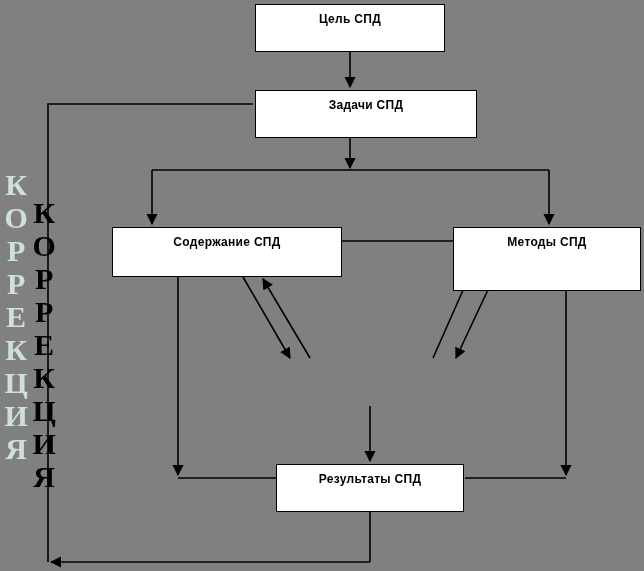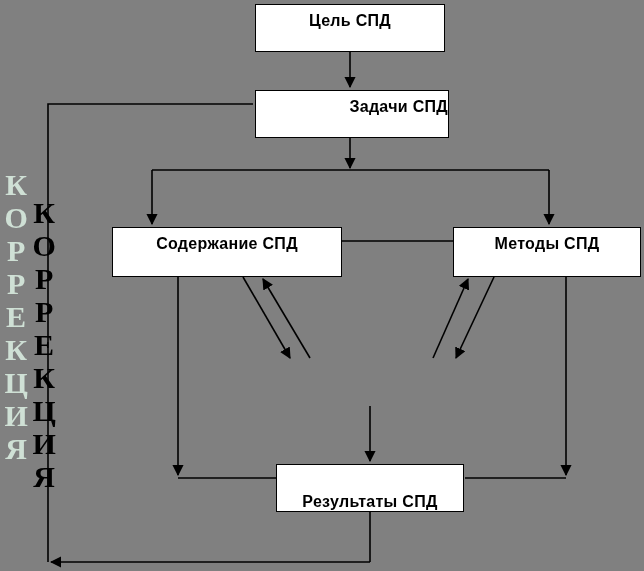--- a/index.html
+++ b/index.html
@@ -27,21 +27,21 @@
     background: #ffffff;
     border: 1px solid #000000;
     box-sizing: border-box;
     display: flex;
     align-items: flex-start;
     justify-content: center;
   }
   .node-label {
     font-family: "Liberation Sans", sans-serif;
     font-weight: bold;
-    font-size: 16px;
+    font-size: 12px;
     color: #000000;
     letter-spacing: 0.3px;
     margin-top: 7px;
     white-space: nowrap;
   }
   .vtext {
     position: absolute;
     font-family: "Liberation Serif", serif;
     font-weight: bold;
     font-size: 30px;
@@ -105,34 +105,34 @@
       <path d="M 370 562 L 51 562" marker-end="url(#arrow)"></path>
       <path d="M 48 562 L 48 104 L 253 104"></path>
 
     </g>
   </svg>
 
   <div class="node-box" style="left:255px; top:4px; width:190px; height:48px;">
     <span class="node-label">Цель СПД</span>
   </div>
 
-  <div class="node-box" style="left:255px; top:90px; width:194px; height:48px;justify-content:flex-end;">
+  <div class="node-box" style="left:255px; top:90px; width:222px; height:48px;">
     <span class="node-label">Задачи СПД</span>
   </div>
 
   <div class="node-box" style="left:112px; top:227px; width:230px; height:50px;">
     <span class="node-label">Содержание СПД</span>
   </div>
 
-  <div class="node-box" style="left:453px; top:227px; width:188px; height:50px;">
+  <div class="node-box" style="left:453px; top:227px; width:188px; height:64px;">
     <span class="node-label">Методы СПД</span>
   </div>
 
 
-  <div class="node-box" style="left:276px; top:464px; width:188px; height:48px;align-items:flex-end;">
+  <div class="node-box" style="left:276px; top:464px; width:188px; height:48px;">
     <span class="node-label">Результаты СПД</span>
   </div>
 
   <div class="vtext" id="correction-shadow">КОРРЕКЦИЯ</div>
 
   <div class="vtext" id="correction-main">КОРРЕКЦИЯ</div>
 
 </div>
 
 </body></html>

